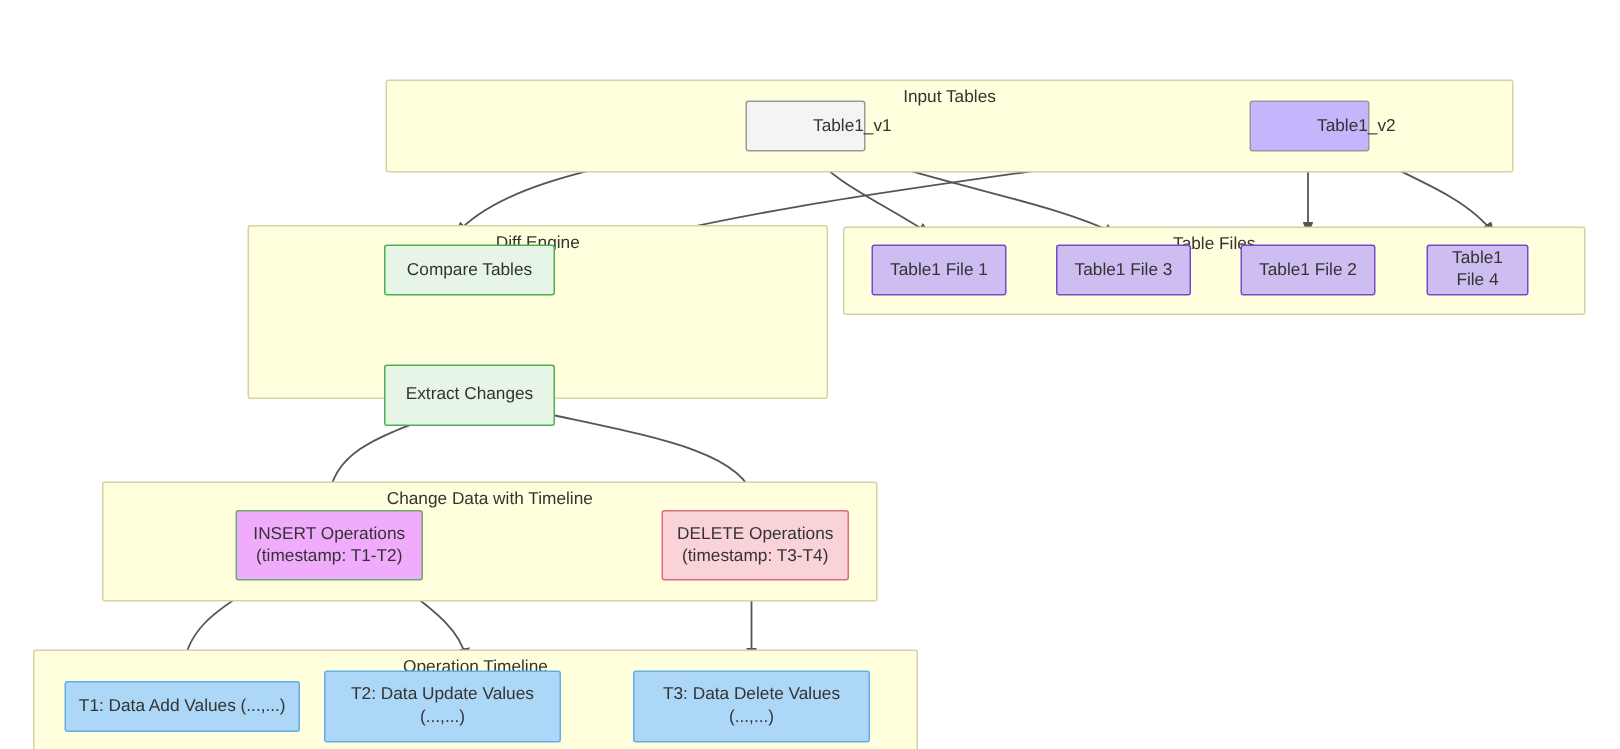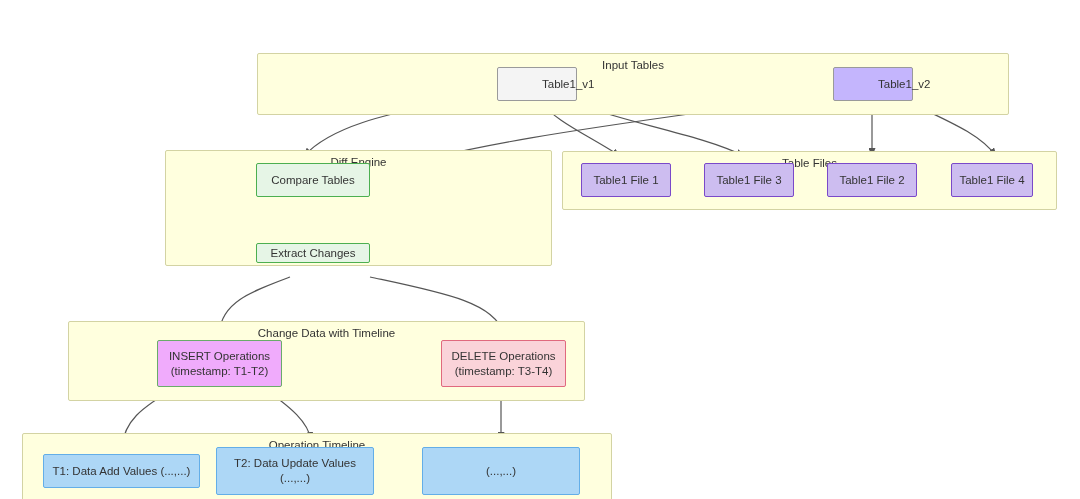--- a/index.html
+++ b/index.html
@@ -148,31 +148,31 @@
       <div class="node node-purple" style="left: 704px; top: 133px; width: 90px; height: 34px; background: rgb(205, 189, 240); border-color: rgb(122, 73, 201);">
         <div class="lines">
           <span>Table1 File 3</span>
         </div>
       </div>
       <div class="node node-purple" style="left: 827px; top: 133px; width: 90px; height: 34px; background: rgb(205, 189, 240); border-color: rgb(122, 73, 201);">
         <div class="lines">
           <span>Table1 File 2</span>
         </div>
       </div>
-      <div class="node node-purple" style="left: 951px; top: 133px; width: 82px; height: 34px; background: rgb(205, 189, 240); border-color: rgb(122, 73, 201);">
+      <div class="node node-purple" style="left: 951px; top: 133px; width: 68px; height: 34px; background: rgb(205, 189, 240); border-color: rgb(122, 73, 201);">
         <div class="lines">
           <span>Table1 File 4</span>
         </div>
       </div>
       <div class="node node-green" style="left: 256px; top: 133px; width: 114px; height: 34px; background: rgb(230, 245, 230); border-color: rgb(76, 175, 80);">
         <div class="lines">
           <span>Compare Tables</span>
         </div>
       </div>
-      <div class="node node-green" style="left: 256px; top: 213px; width: 114px; height: 20px; background: rgb(230, 245, 230); border-color: rgb(76, 175, 80);">
+      <div class="node node-green" style="left: 256px; top: 213px; width: 114px; height: 41px; background: rgb(230, 245, 230); border-color: rgb(76, 175, 80);">
         <div class="lines">
           <span>Extract Changes</span>
         </div>
       </div>
       <div class="node node-green-solid" style="left: 157px; top: 310px; width: 125px; height: 47px; background: #f0abfc; border-color: rgb(106, 171, 106); text-align: center;">
         <div class="lines">
           <span>INSERT Operations</span>
           <span>(timestamp: T1-T2)</span>
         </div>
       </div>
@@ -188,18 +188,19 @@
         </div>
       </div>
       <div class="node node-blue" style="left: 216px; top: 417px; width: 158px; height: 48px; background: rgb(173, 215, 246); border-color: rgb(99, 174, 232);">
         <div class="lines">
           <span>T2: Data Update Values</span>
           <span>(...,...)</span>
         </div>
       </div>
       <div class="node node-blue" style="left: 422px; top: 417px; width: 158px; height: 48px; background: rgb(173, 215, 246); border-color: rgb(99, 174, 232);">
         <div class="lines">
+          <span>T3: Data Delete Values</span>
           <span>(...,...)</span>
         </div>
       </div>
     </div>
 
 </div>
 
 </body></html>

